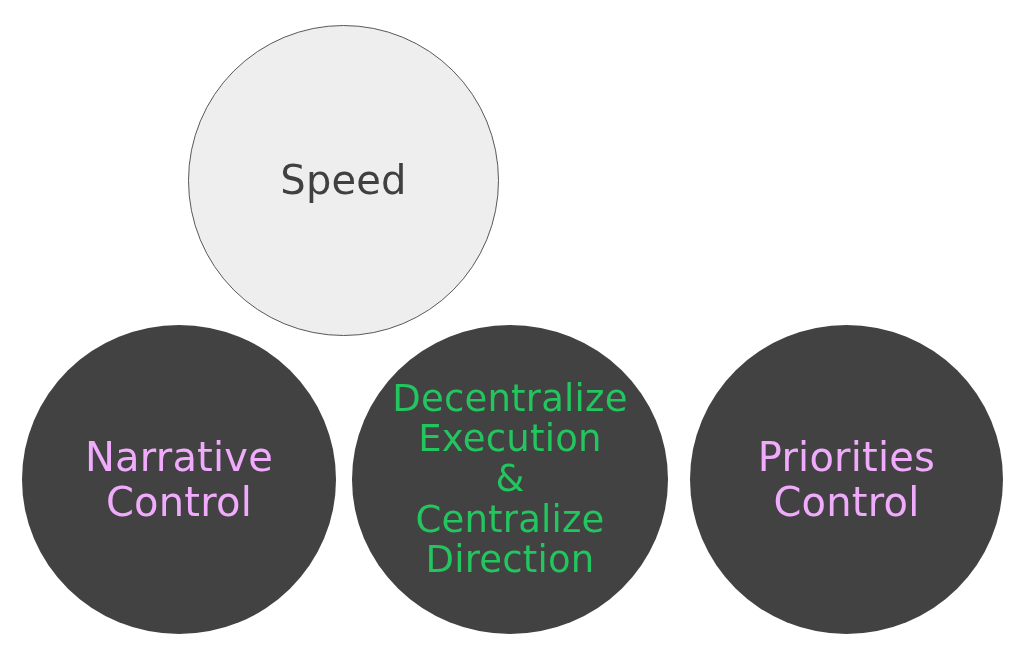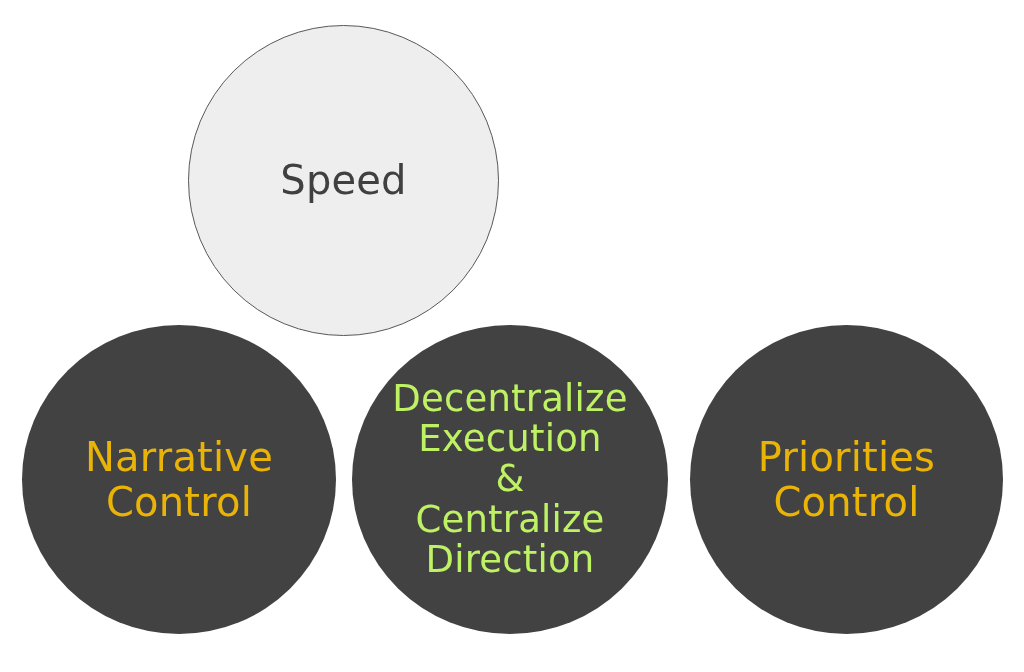--- a/index.html
+++ b/index.html
@@ -39,25 +39,25 @@
     line-height: 1.12;
     letter-spacing: 0.2px;
     white-space: pre-line;
     font-weight: 400;
   }
   .label-light {
     color: #404040;
     font-size: 40px;
   }
   .label-dark {
-    color: #eab308;
+    color: #f0abfc;
     font-size: 40px;
   }
   .label-dark-small {
-    color: #bef264;
+    color: #22c55e;
     font-size: 37px;
     line-height: 1.09;
   }
 
   
   #circle-speed      { left: 188px; top: 25px;  width: 311px; height: 311px; }
   #circle-priorities { left: 522px; top: 25px;  width: 312px; height: 312px; }
   #circle-narrative  { left: 22px;  top: 325px; width: 314px; height: 309px; }
   #circle-decentralize { left: 352px; top: 325px; width: 316px; height: 309px; }
   #circle-emotional  { left: 690px; top: 325px; width: 313px; height: 309px; }

